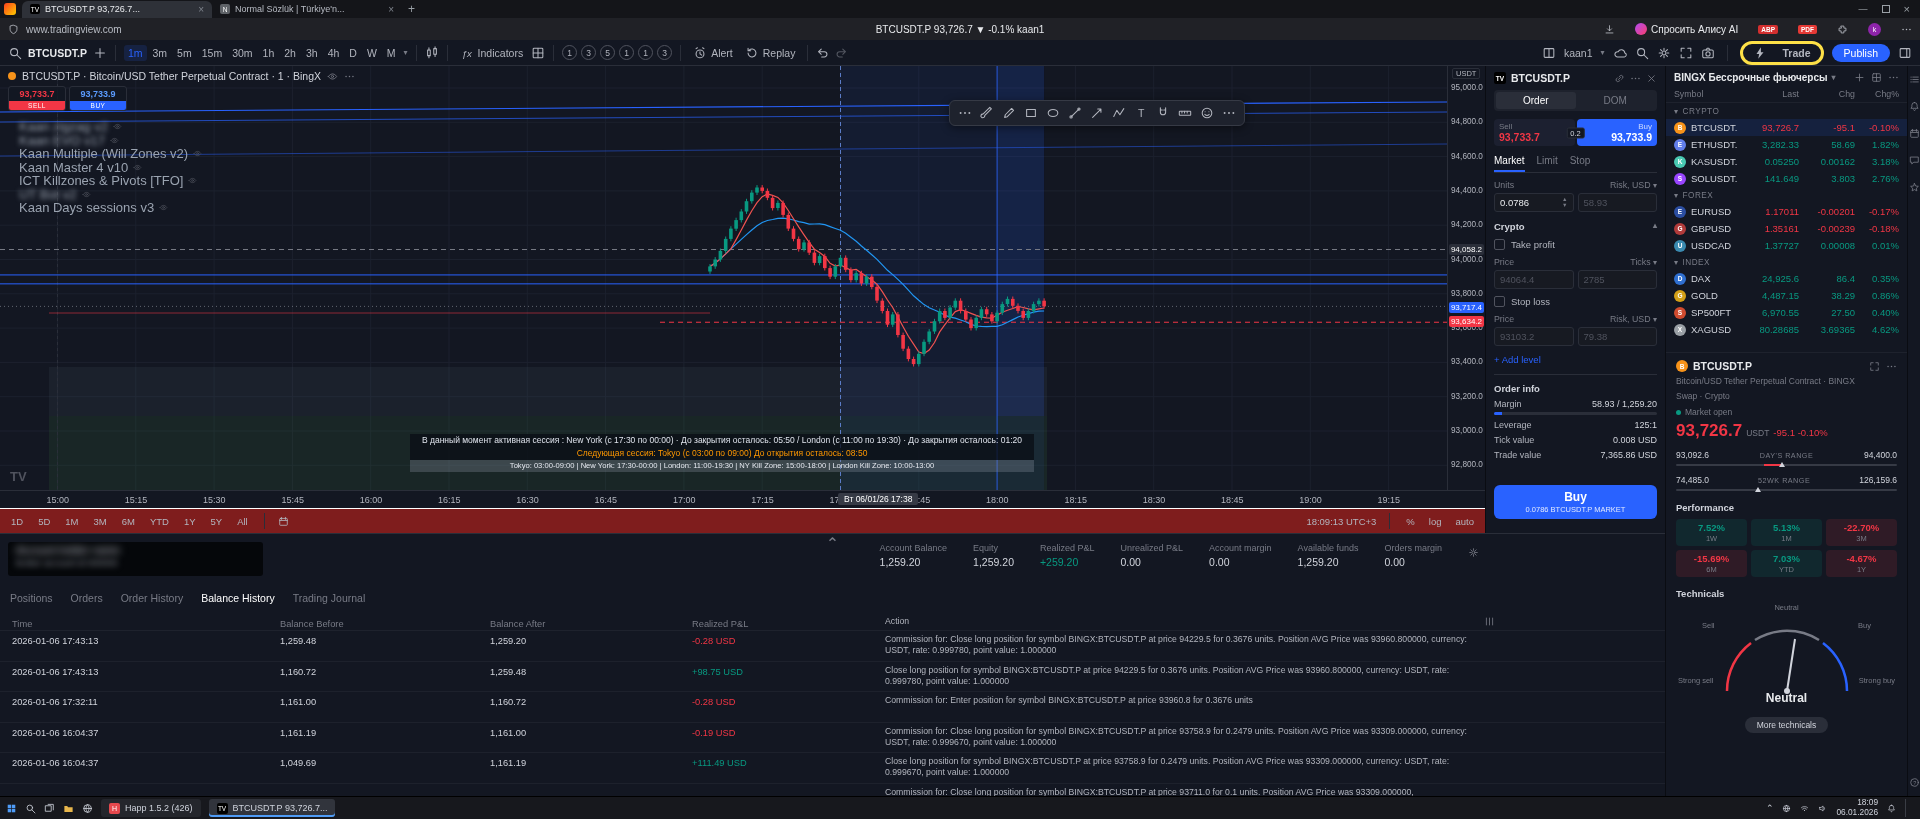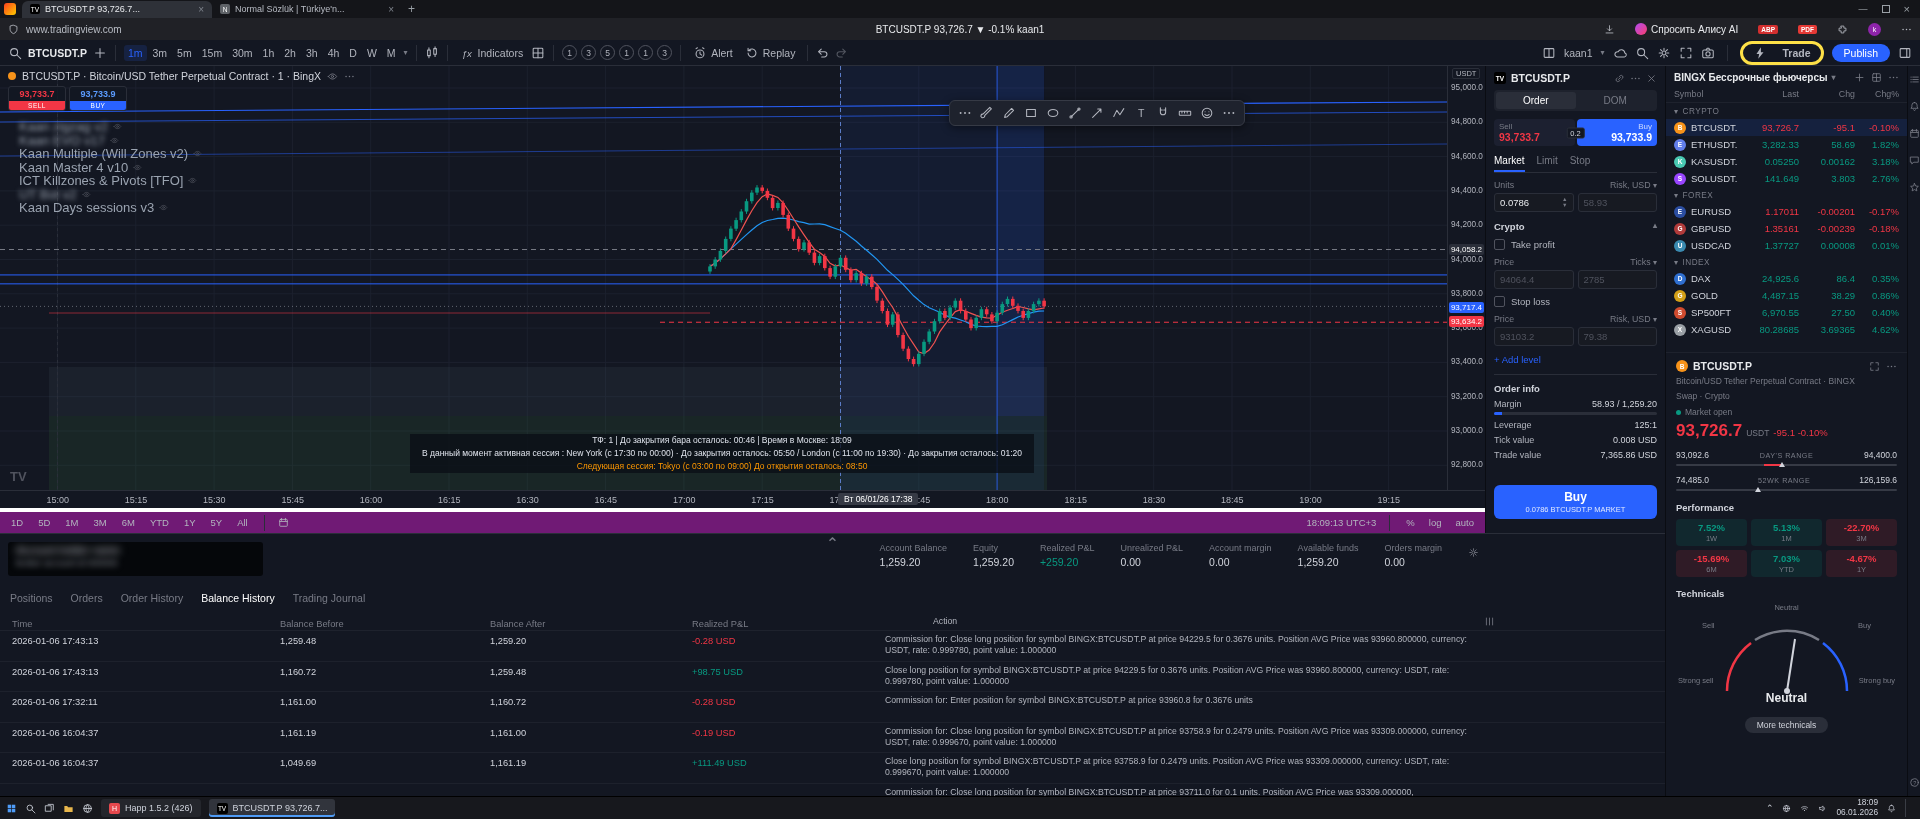--- a/index.html
+++ b/index.html
@@ -61,21 +61,21 @@
 .sess-r.orange{color:#ff9800;}
 .sess-r.mini{background:rgba(125,135,150,.35);color:#e6e9f0;font-size:7.6px;}
 #tvwatermark{position:absolute;left:10px;bottom:6px;color:#50535e;font-weight:bold;font-size:13px;}
 #pricescale{position:absolute;left:1447px;top:66px;width:38px;height:424px;border-left:1px solid #2a2e39;background:#131722;font-size:8.2px;color:#b2b5be;}
 .ps-unit{position:absolute;top:2px;left:4px;border:1px solid #2a2e39;border-radius:2px;padding:0 3px;font-size:7.5px;}
 .ps-label{position:absolute;left:3px;}
 .ps-badge{position:absolute;left:1px;right:1px;color:#fff;border-radius:2px;padding:1px 0;font-size:8px;text-align:center;}
 #timeaxis{position:absolute;left:0;top:490px;width:1485px;height:18px;background:#131722;border-top:1px solid #2a2e39;font-size:9px;color:#b2b5be;}
 .ta-label{position:absolute;top:4px;}
 #timebadge{position:absolute;top:2px;left:838px;background:#363a45;color:#fff;font-size:8.5px;padding:1px 6px;border-radius:2px;}
-#charttoolbar{position:absolute;left:0;top:508px;width:1485px;height:25px;background:#701a75;border-top:4px solid #ffffff;display:flex;align-items:center;padding:0 8px;font-size:9.5px;color:#b2b5be;gap:9px;}
+#charttoolbar{position:absolute;left:0;top:508px;width:1485px;height:25px;background:#7f1d1d;border-top:1px solid #ffffff;display:flex;align-items:center;padding:0 8px;font-size:9.5px;color:#b2b5be;gap:9px;}
 .rbtn{padding:1px 3px;border-radius:2px;}
 #ct-right{margin-left:auto;display:flex;align-items:center;gap:9px;}
 
 #orderpanel{position:absolute;left:1485px;top:66px;width:180px;height:467px;background:#131722;border-left:1px solid #0a0c12;padding:6px 8px;font-size:10px;color:#b2b5be;}
 .op-header{display:flex;align-items:center;gap:5px;color:#e8eaed;font-size:10.5px;font-weight:bold;}
 .op-hicons{margin-left:auto;display:flex;gap:5px;color:#787b86;}
 .op-tabs{display:flex;margin-top:6px;background:#1e222d;border-radius:4px;padding:2px;font-size:10px;}
 .op-tab{flex:1;text-align:center;padding:3px 0;border-radius:3px;color:#787b86;}
 .op-tab.active{background:#2a2e39;color:#fff;}
 .op-prices{display:flex;gap:2px;margin-top:8px;position:relative;}
@@ -770,23 +770,23 @@
           <span class="ic">
             <svg viewBox="0 0 16 16">
               <circle cx="3" cy="8" r="1.1" fill="currentColor" stroke="none"></circle>
               <circle cx="8" cy="8" r="1.1" fill="currentColor" stroke="none"></circle>
               <circle cx="13" cy="8" r="1.1" fill="currentColor" stroke="none"></circle>
             </svg>
           </span>
         </span>
       </div>
     <div id="sessionbar">
-      <div class="sess-r">ТФ: 1  |  До закрытия бара осталось: 00:46  |  Время в Москве: 18:09</div>
       <div class="sess-r">В данный момент активная сессия : New York (с 17:30 по 00:00) · До закрытия осталось: 05:50   /   London (с 11:00 по 19:30) · До закрытия осталось: 01:20</div>
       <div class="sess-r orange">Следующая сессия: Tokyo (с 03:00 по 09:00)   До открытия осталось: 08:50</div>
+      <div class="sess-r mini">Tokyo: 03:00-09:00 | New York: 17:30-00:00 | London: 11:00-19:30 | NY Kill Zone: 15:00-18:00 | London Kill Zone: 10:00-13:00</div>
     </div>
     <div id="tvwatermark">TV</div>
   </div>
 
   <div id="pricescale">
     <span class="ps-unit">USDT</span>
     <div id="ps-labels">
         <div class="ps-label" style="top:17.0px">95,000.0</div>
         <div class="ps-label" style="top:51.3px">94,800.0</div>
         <div class="ps-label" style="top:85.6px">94,600.0</div>
@@ -1279,21 +1279,21 @@
         <span class="ptab">Orders</span>
         <span class="ptab">Order History</span>
         <span class="ptab active">Balance History</span>
         <span class="ptab">Trading Journal</span>
       </div>
     <div id="bh-header">
       <span class="c-time">Time</span>
       <span class="c-before">Balance Before</span>
       <span class="c-after">Balance After</span>
       <span class="c-pnl">Realized P&amp;L</span>
-      <span class="c-action" style="top:2px;margin-left:48px;">Action</span>
+      <span class="c-action" style="top:2px;">Action</span>
       <span id="col-settings" class="ic sm">
           <svg viewBox="0 0 16 16">
             <path d="M3.5 3v10M8 3v10M12.5 3v10"></path>
           </svg>
         </span>
     </div>
     <div id="bh-rows">
         <div class="bh-row">
        <span class="c-time">2026-01-06 17:43:13</span>
        <span class="c-before">1,259.48</span>

